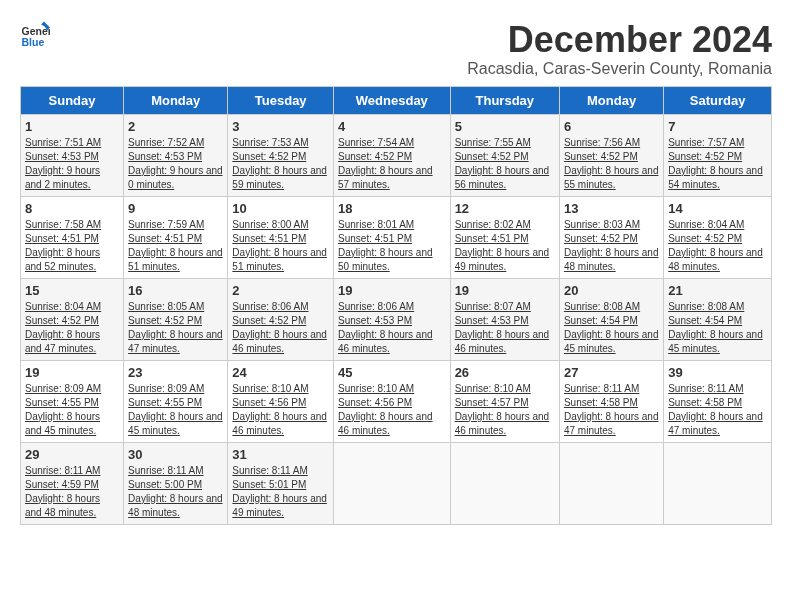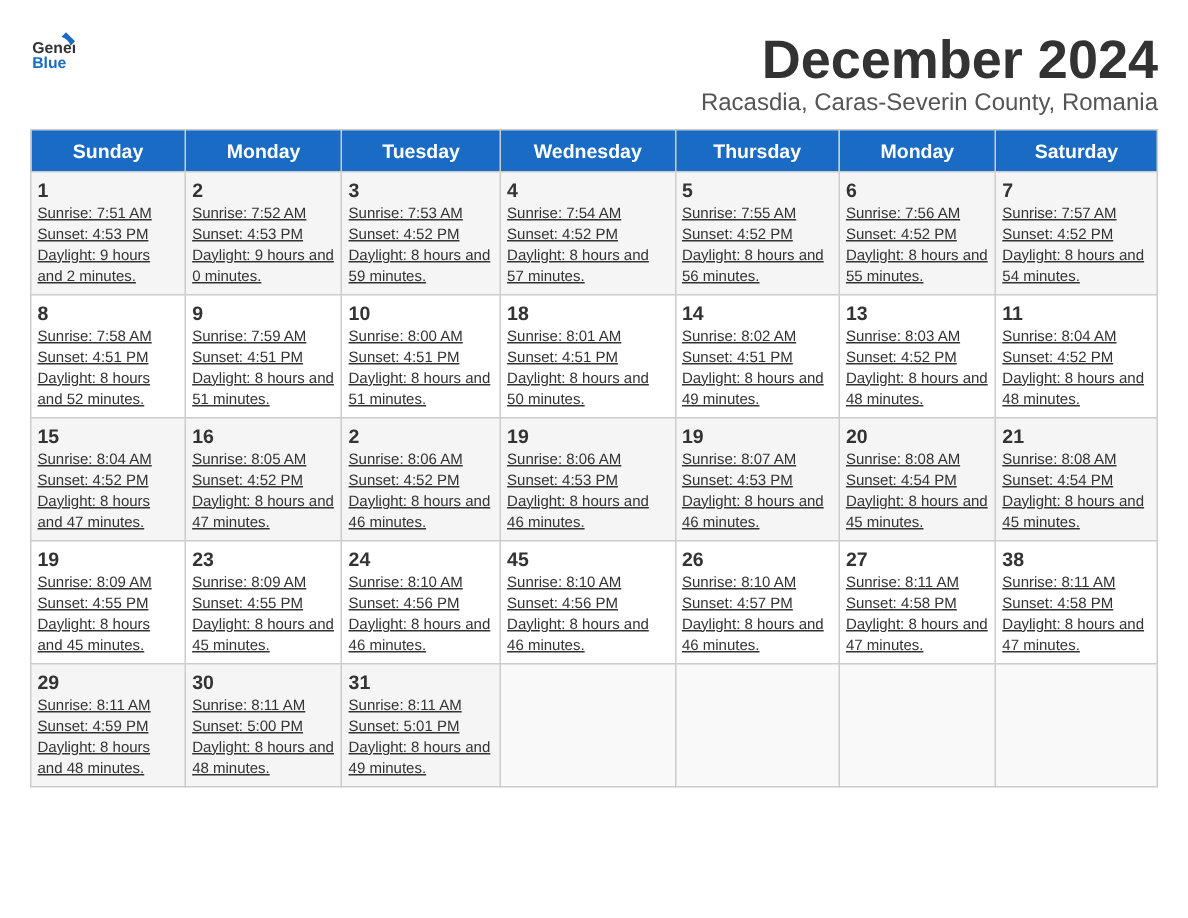--- a/index.html
+++ b/index.html
@@ -120,41 +120,41 @@
         <td><span class="day-num">4</span><span class="day-info">Sunrise: 7:54 AM<br>Sunset: 4:52 PM<br>Daylight: 8 hours and 57 minutes.</span></td>
         <td><span class="day-num">5</span><span class="day-info">Sunrise: 7:55 AM<br>Sunset: 4:52 PM<br>Daylight: 8 hours and 56 minutes.</span></td>
         <td><span class="day-num">6</span><span class="day-info">Sunrise: 7:56 AM<br>Sunset: 4:52 PM<br>Daylight: 8 hours and 55 minutes.</span></td>
         <td><span class="day-num">7</span><span class="day-info">Sunrise: 7:57 AM<br>Sunset: 4:52 PM<br>Daylight: 8 hours and 54 minutes.</span></td>
       </tr>
       <tr>
         <td><span class="day-num">8</span><span class="day-info">Sunrise: 7:58 AM<br>Sunset: 4:51 PM<br>Daylight: 8 hours and 52 minutes.</span></td>
         <td><span class="day-num">9</span><span class="day-info">Sunrise: 7:59 AM<br>Sunset: 4:51 PM<br>Daylight: 8 hours and 51 minutes.</span></td>
         <td><span class="day-num">10</span><span class="day-info">Sunrise: 8:00 AM<br>Sunset: 4:51 PM<br>Daylight: 8 hours and 51 minutes.</span></td>
         <td><span class="day-num">18</span><span class="day-info">Sunrise: 8:01 AM<br>Sunset: 4:51 PM<br>Daylight: 8 hours and 50 minutes.</span></td>
-        <td><span class="day-num">14</span><span class="day-info">Sunrise: 8:02 AM<br>Sunset: 4:51 PM<br>Daylight: 8 hours and 49 minutes.</span></td>
+        <td><span class="day-num">12</span><span class="day-info">Sunrise: 8:02 AM<br>Sunset: 4:51 PM<br>Daylight: 8 hours and 49 minutes.</span></td>
         <td><span class="day-num">13</span><span class="day-info">Sunrise: 8:03 AM<br>Sunset: 4:52 PM<br>Daylight: 8 hours and 48 minutes.</span></td>
-        <td><span class="day-num">11</span><span class="day-info">Sunrise: 8:04 AM<br>Sunset: 4:52 PM<br>Daylight: 8 hours and 48 minutes.</span></td>
+        <td><span class="day-num">14</span><span class="day-info">Sunrise: 8:04 AM<br>Sunset: 4:52 PM<br>Daylight: 8 hours and 48 minutes.</span></td>
       </tr>
       <tr>
         <td><span class="day-num">15</span><span class="day-info">Sunrise: 8:04 AM<br>Sunset: 4:52 PM<br>Daylight: 8 hours and 47 minutes.</span></td>
         <td><span class="day-num">16</span><span class="day-info">Sunrise: 8:05 AM<br>Sunset: 4:52 PM<br>Daylight: 8 hours and 47 minutes.</span></td>
         <td><span class="day-num">2</span><span class="day-info">Sunrise: 8:06 AM<br>Sunset: 4:52 PM<br>Daylight: 8 hours and 46 minutes.</span></td>
         <td><span class="day-num">19</span><span class="day-info">Sunrise: 8:06 AM<br>Sunset: 4:53 PM<br>Daylight: 8 hours and 46 minutes.</span></td>
         <td><span class="day-num">19</span><span class="day-info">Sunrise: 8:07 AM<br>Sunset: 4:53 PM<br>Daylight: 8 hours and 46 minutes.</span></td>
         <td><span class="day-num">20</span><span class="day-info">Sunrise: 8:08 AM<br>Sunset: 4:54 PM<br>Daylight: 8 hours and 45 minutes.</span></td>
         <td><span class="day-num">21</span><span class="day-info">Sunrise: 8:08 AM<br>Sunset: 4:54 PM<br>Daylight: 8 hours and 45 minutes.</span></td>
       </tr>
       <tr>
         <td><span class="day-num">19</span><span class="day-info">Sunrise: 8:09 AM<br>Sunset: 4:55 PM<br>Daylight: 8 hours and 45 minutes.</span></td>
         <td><span class="day-num">23</span><span class="day-info">Sunrise: 8:09 AM<br>Sunset: 4:55 PM<br>Daylight: 8 hours and 45 minutes.</span></td>
         <td><span class="day-num">24</span><span class="day-info">Sunrise: 8:10 AM<br>Sunset: 4:56 PM<br>Daylight: 8 hours and 46 minutes.</span></td>
         <td><span class="day-num">45</span><span class="day-info">Sunrise: 8:10 AM<br>Sunset: 4:56 PM<br>Daylight: 8 hours and 46 minutes.</span></td>
         <td><span class="day-num">26</span><span class="day-info">Sunrise: 8:10 AM<br>Sunset: 4:57 PM<br>Daylight: 8 hours and 46 minutes.</span></td>
         <td><span class="day-num">27</span><span class="day-info">Sunrise: 8:11 AM<br>Sunset: 4:58 PM<br>Daylight: 8 hours and 47 minutes.</span></td>
-        <td><span class="day-num">38</span><span class="day-info">Sunrise: 8:11 AM<br>Sunset: 4:58 PM<br>Daylight: 8 hours and 47 minutes.</span></td>
+        <td><span class="day-num">39</span><span class="day-info">Sunrise: 8:11 AM<br>Sunset: 4:58 PM<br>Daylight: 8 hours and 47 minutes.</span></td>
       </tr>
       <tr>
         <td><span class="day-num">29</span><span class="day-info">Sunrise: 8:11 AM<br>Sunset: 4:59 PM<br>Daylight: 8 hours and 48 minutes.</span></td>
         <td><span class="day-num">30</span><span class="day-info">Sunrise: 8:11 AM<br>Sunset: 5:00 PM<br>Daylight: 8 hours and 48 minutes.</span></td>
         <td><span class="day-num">31</span><span class="day-info">Sunrise: 8:11 AM<br>Sunset: 5:01 PM<br>Daylight: 8 hours and 49 minutes.</span></td>
         <td class="empty-cell"></td>
         <td class="empty-cell"></td>
         <td class="empty-cell"></td>
         <td class="empty-cell"></td>
       </tr>

